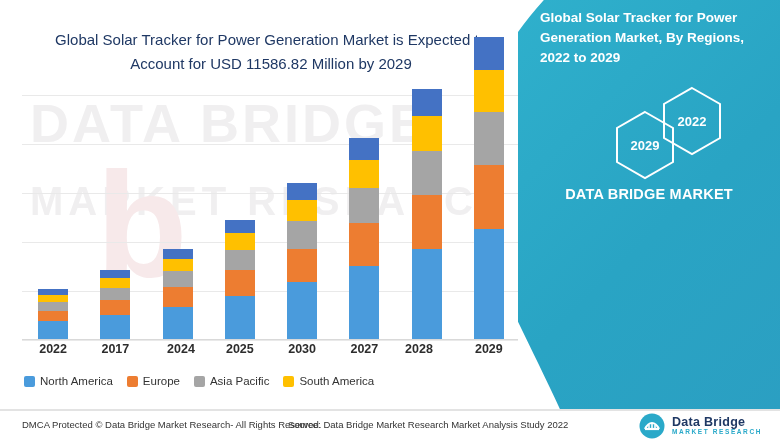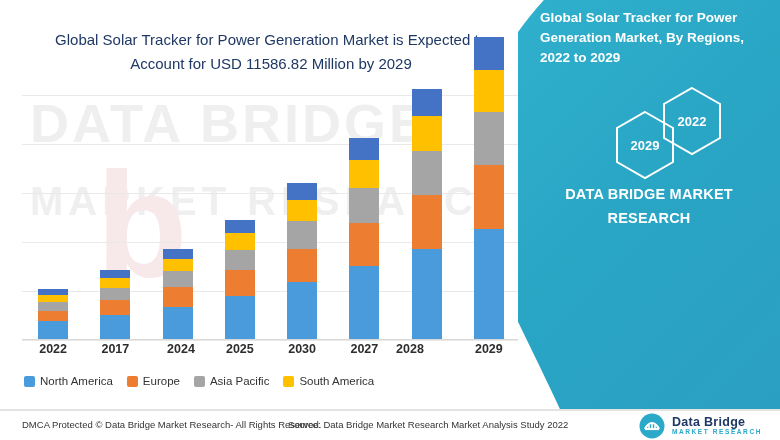--- a/index.html
+++ b/index.html
@@ -192,21 +192,21 @@
         <div class="bar-seg" style="height: 109.76px; background: rgb(74, 155, 220);"></div>
       </div>
     </div>
   <div class="xlabels" id="xlabels">
       <div class="xlabel" style="left: 1.125px;">2022</div>
       <div class="xlabel" style="left: 63.375px;">2017</div>
       <div class="xlabel" style="left: 129px;">2024</div>
       <div class="xlabel" style="left: 187.875px;">2025</div>
       <div class="xlabel" style="left: 250.125px;">2030</div>
       <div class="xlabel" style="left: 312.375px; text-align: center;">2027</div>
-      <div class="xlabel" style="left: 358px; text-align: center;">2028</div>
+      <div class="xlabel" style="left: 367px; text-align: center;">2028</div>
       <div class="xlabel" style="left: 436.875px;">2029</div>
     </div>
 
   <div class="legend" id="legend">
       <div class="legend-item">
         <span class="legend-swatch" style="background: rgb(74, 155, 220);"></span>
         <span class="legend-label">North America</span>
       </div>
       <div class="legend-item">
         <span class="legend-swatch" style="background: rgb(237, 125, 49);"></span>
@@ -237,21 +237,20 @@
     </div>
     <div class="hex" id="hex-2029">
       <svg width="62" height="70" viewBox="0 0 62 70">
           <polygon points="31,2 59,18 59,52 31,68 3,52 3,18" fill="none" stroke="#ffffff" stroke-width="2"></polygon>
         </svg>
       <div class="hexlabel">2029</div>
     </div>
 
     <div class="dbmr-panel-text">
       <div>DATA BRIDGE MARKET</div>
-      <div>RESEARCH</div>
     </div>
   </div>
 
   <div class="sep-line"></div>
   <div class="footer">
     <div class="footer-left">DMCA Protected © Data Bridge Market Research- All Rights Reserved.</div>
     <div class="footer-mid">Source: Data Bridge Market Research Market Analysis Study 2022</div>
     <div class="brand">
       <svg class="brand-mark" viewBox="0 0 26 26">
         <circle cx="13" cy="13" r="12.5" fill="#2aa9c9"></circle>

